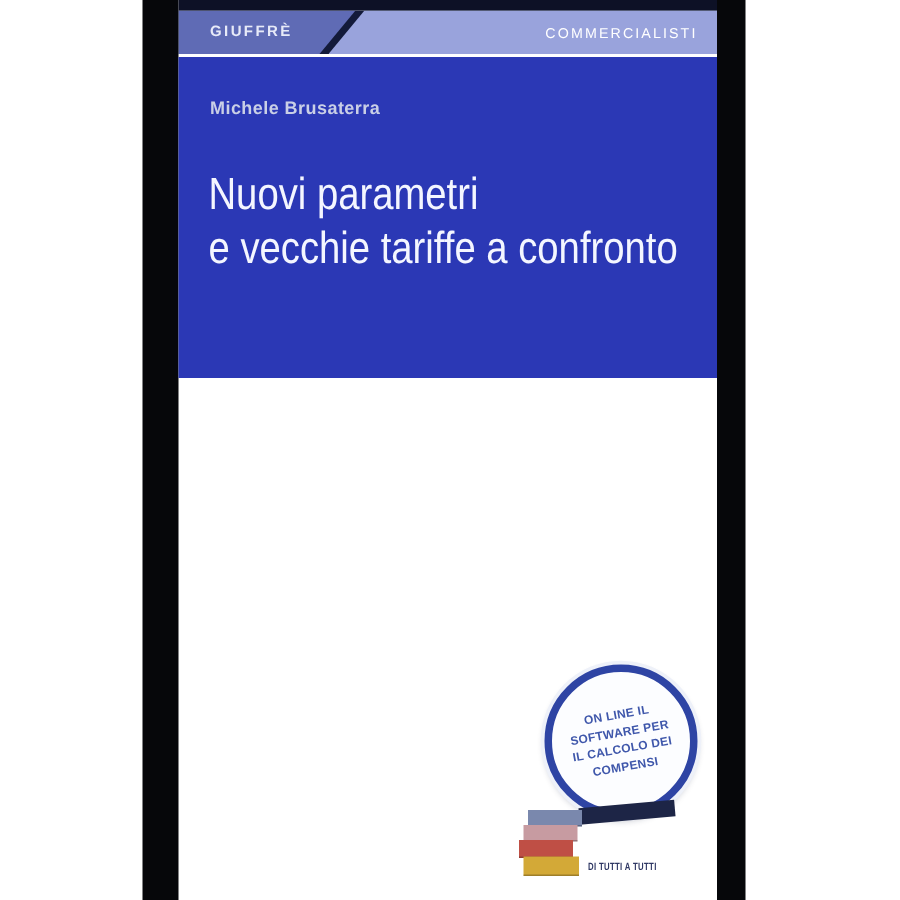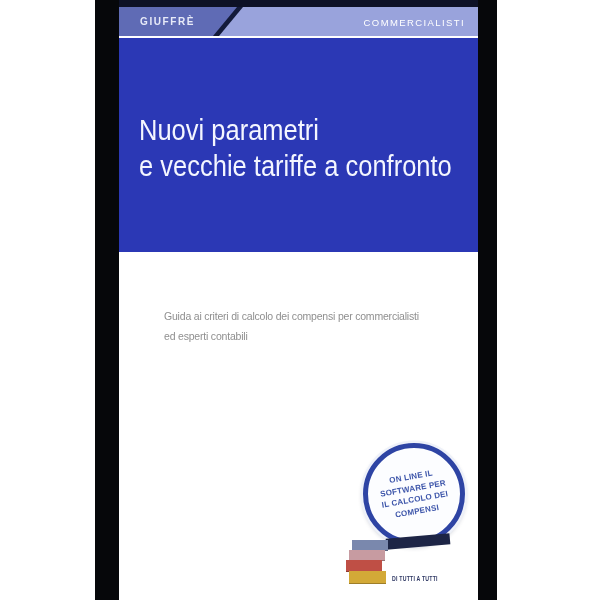--- a/index.html
+++ b/index.html
@@ -67,30 +67,27 @@
     <div class="top-strip"></div>
 
     <div class="banner">
       <div class="banner-left"></div>
       <div class="banner-right"></div>
       <span class="publisher-label">GIUFFRÈ</span>
       <span class="series-label">COMMERCIALISTI</span>
     </div>
 
     <div class="blue-box">
+      <div class="author">Michele Brusaterra</div>
       <div class="title">
         <div>Nuovi parametri</div>
         <div>e vecchie tariffe a confronto</div>
       </div>
     </div>
 
-    <div class="subtitle">
-      <div>Guida ai criteri di calcolo dei compensi per commercialisti</div>
-      <div>ed esperti contabili</div>
-    </div>
   </div>
 
   <div class="sticker">
     <div class="sticker-text">
       <div>ON LINE IL</div>
       <div>SOFTWARE PER</div>
       <div>IL CALCOLO DEI</div>
       <div>COMPENSI</div>
     </div>
   </div>

